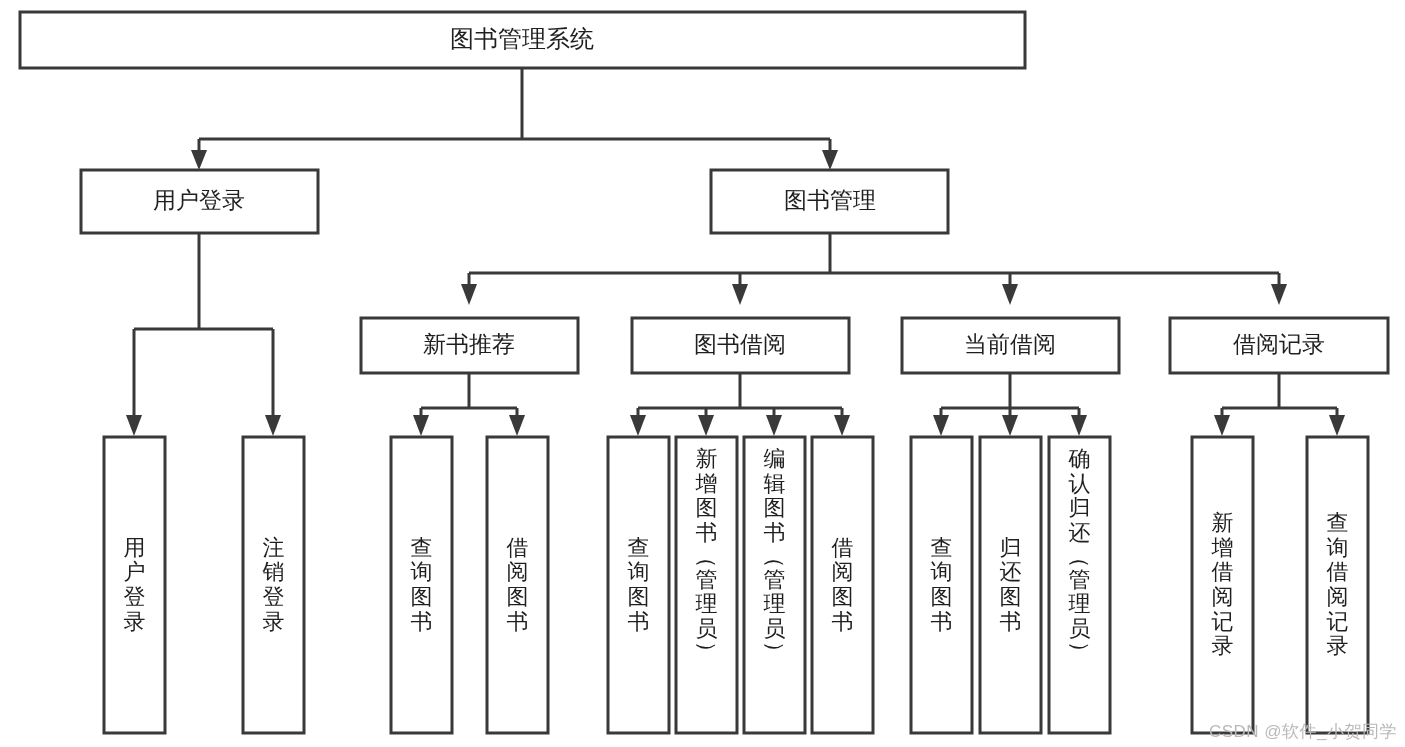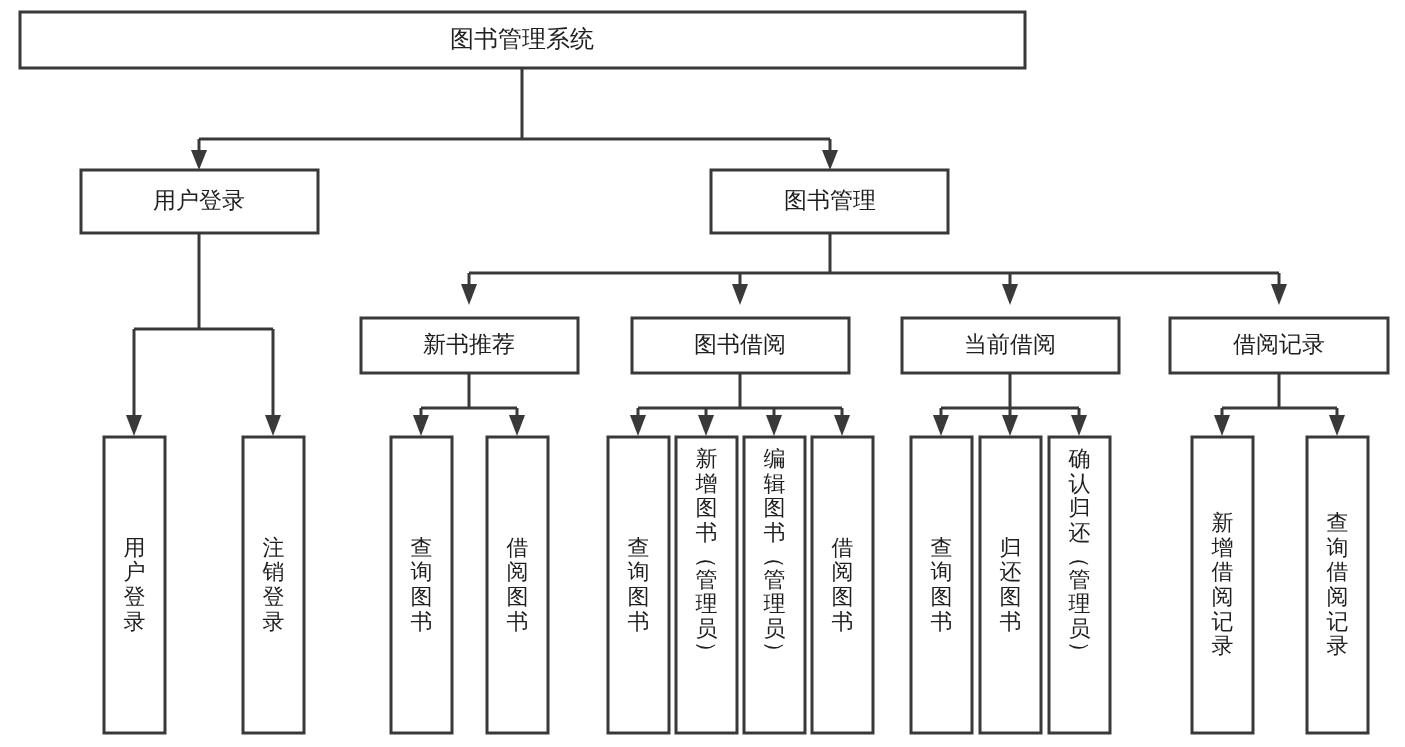--- a/index.html
+++ b/index.html
@@ -303,13 +303,14 @@
     </div>
   <div class="vlabel" style="left:1307px; top:437px; width:61px; height:296px;">
       <span>查</span>
       <span>询</span>
       <span>借</span>
       <span>阅</span>
       <span>记</span>
       <span>录</span>
     </div>
 
+  <div class="watermark">CSDN @软件_小贺同学</div>
 </div>
 
 </body></html>

